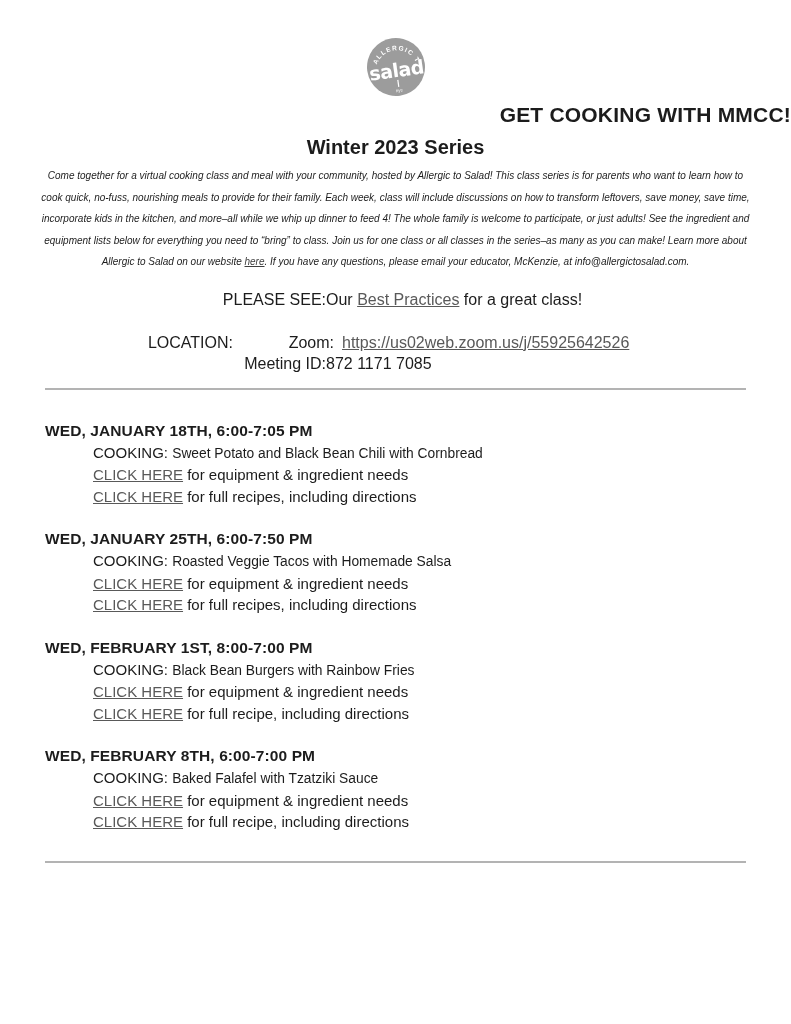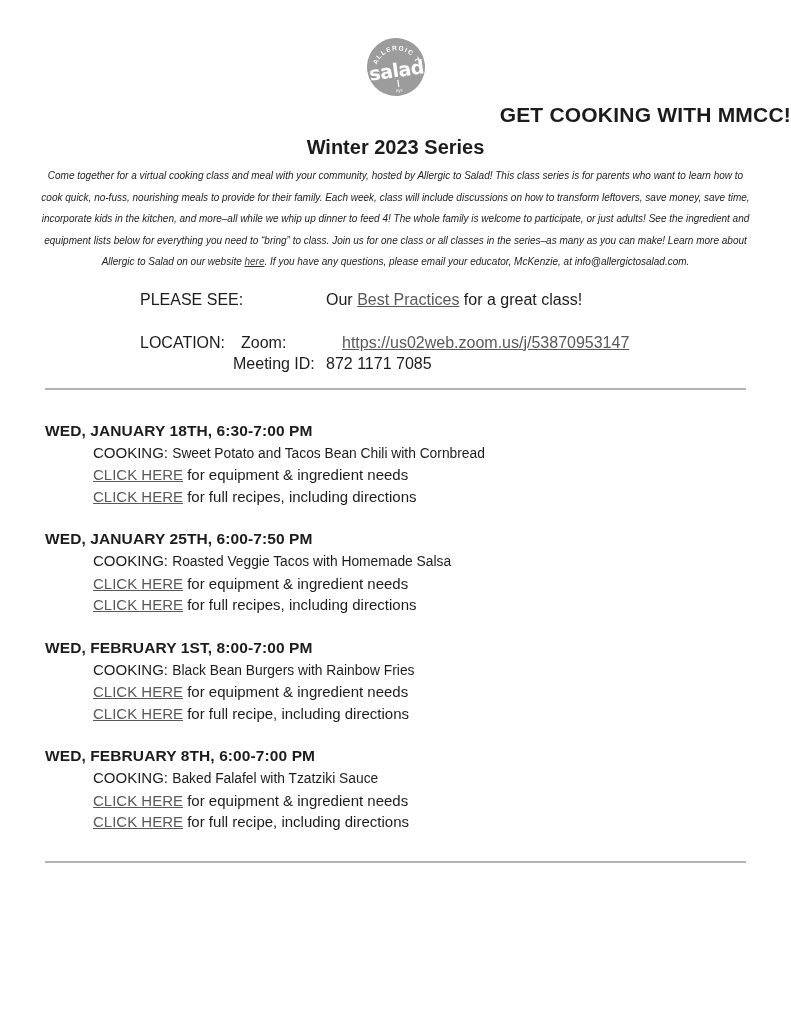--- a/index.html
+++ b/index.html
@@ -18,21 +18,21 @@
     font-size: 20px; font-weight: bold; text-align: center;
     margin: 8px 0 0; line-height: 24px;
   }
   .intro {
     width: 716px; margin: 6px auto 0; text-align: center;
     font-style: italic; font-size: 10px; line-height: 21.5px; color: #1c1c1c;
   }
   .glink { color: #595959; text-decoration: underline; cursor: pointer; }
   .intro .glink { color: #3d3d3d; }
   .info { margin: 16px 0 0 140px; font-size: 16px; }
-  .info-row { display: flex; line-height: 21px; }
+  .info-row { display: flex; line-height: 21px; text-align: right; }
   .info-row.gap { margin-top: 22px; gap: 8px; }
   .col-a { width: 186px; flex: none; }
   .col-b1 { width: 93px; flex: none; }
   .col-b2 { width: 93px; flex: none; }
   .divider {
     border: none; border-top: 2px solid #b3b3b3;
     width: 701px; margin: 14px 0 0 45px; height: 0;
   }
   .sessions { margin: 30px 0 0 45px; }
   .session { margin-bottom: 21px; }
@@ -70,36 +70,36 @@
   <p class="intro"><span>Come together for a virtual cooking class and meal with your community, hosted by Allergic to Salad! This class series is for parents who want to learn how to cook quick, no-fuss, nourishing meals to provide for their family. Each week, class will include discussions on how to transform leftovers, save money, save time, incorporate kids in the kitchen, and more–all while we whip up dinner to feed 4! The whole family is welcome to participate, or just adults! See the ingredient and equipment lists below for everything you need to “bring” to class. Join us for one class or all classes in the series–as many as you can make! Learn more about Allergic to Salad on our website </span><span class="glink">here</span><span>. If you have any questions, please email your educator, McKenzie, at info@allergictosalad.com.</span></p>
 
   <div class="info">
     <div class="info-row">
       <span class="col-a">PLEASE SEE:</span>
       <span><span>Our </span><span class="glink">Best Practices</span><span> for a great class!</span></span>
     </div>
     <div class="info-row gap">
       <span class="col-b1">LOCATION:</span>
       <span class="col-b2">Zoom:</span>
-      <span class="glink">https://us02web.zoom.us/j/53870953147</span>
+      <span class="glink">https://us02web.zoom.us/j/55925642526</span>
     </div>
     <div class="info-row">
       <span class="col-b1"></span>
       <span class="col-b2">Meeting ID:</span>
       <span>872 1171 7085</span>
     </div>
   </div>
 
   <hr class="divider">
 
   <div class="sessions">
 
     <div class="session">
-      <p class="session-heading">WED, JANUARY 18TH, 6:30-7:00 PM</p>
-      <div class="session-line"><span>COOKING: </span><span class="dish">Sweet Potato and Tacos Bean Chili with Cornbread</span></div>
+      <p class="session-heading">WED, JANUARY 18TH, 6:00-7:05 PM</p>
+      <div class="session-line"><span>COOKING: </span><span class="dish">Sweet Potato and Black Bean Chili with Cornbread</span></div>
       <div class="session-line"><span class="glink">CLICK HERE</span><span> for equipment &amp; ingredient needs</span></div>
       <div class="session-line"><span class="glink">CLICK HERE</span><span> for full recipes, including directions</span></div>
     </div>
 
     <div class="session">
       <p class="session-heading">WED, JANUARY 25TH, 6:00-7:50 PM</p>
       <div class="session-line"><span>COOKING: </span><span class="dish">Roasted Veggie Tacos with Homemade Salsa</span></div>
       <div class="session-line"><span class="glink">CLICK HERE</span><span> for equipment &amp; ingredient needs</span></div>
       <div class="session-line"><span class="glink">CLICK HERE</span><span> for full recipes, including directions</span></div>
     </div>

